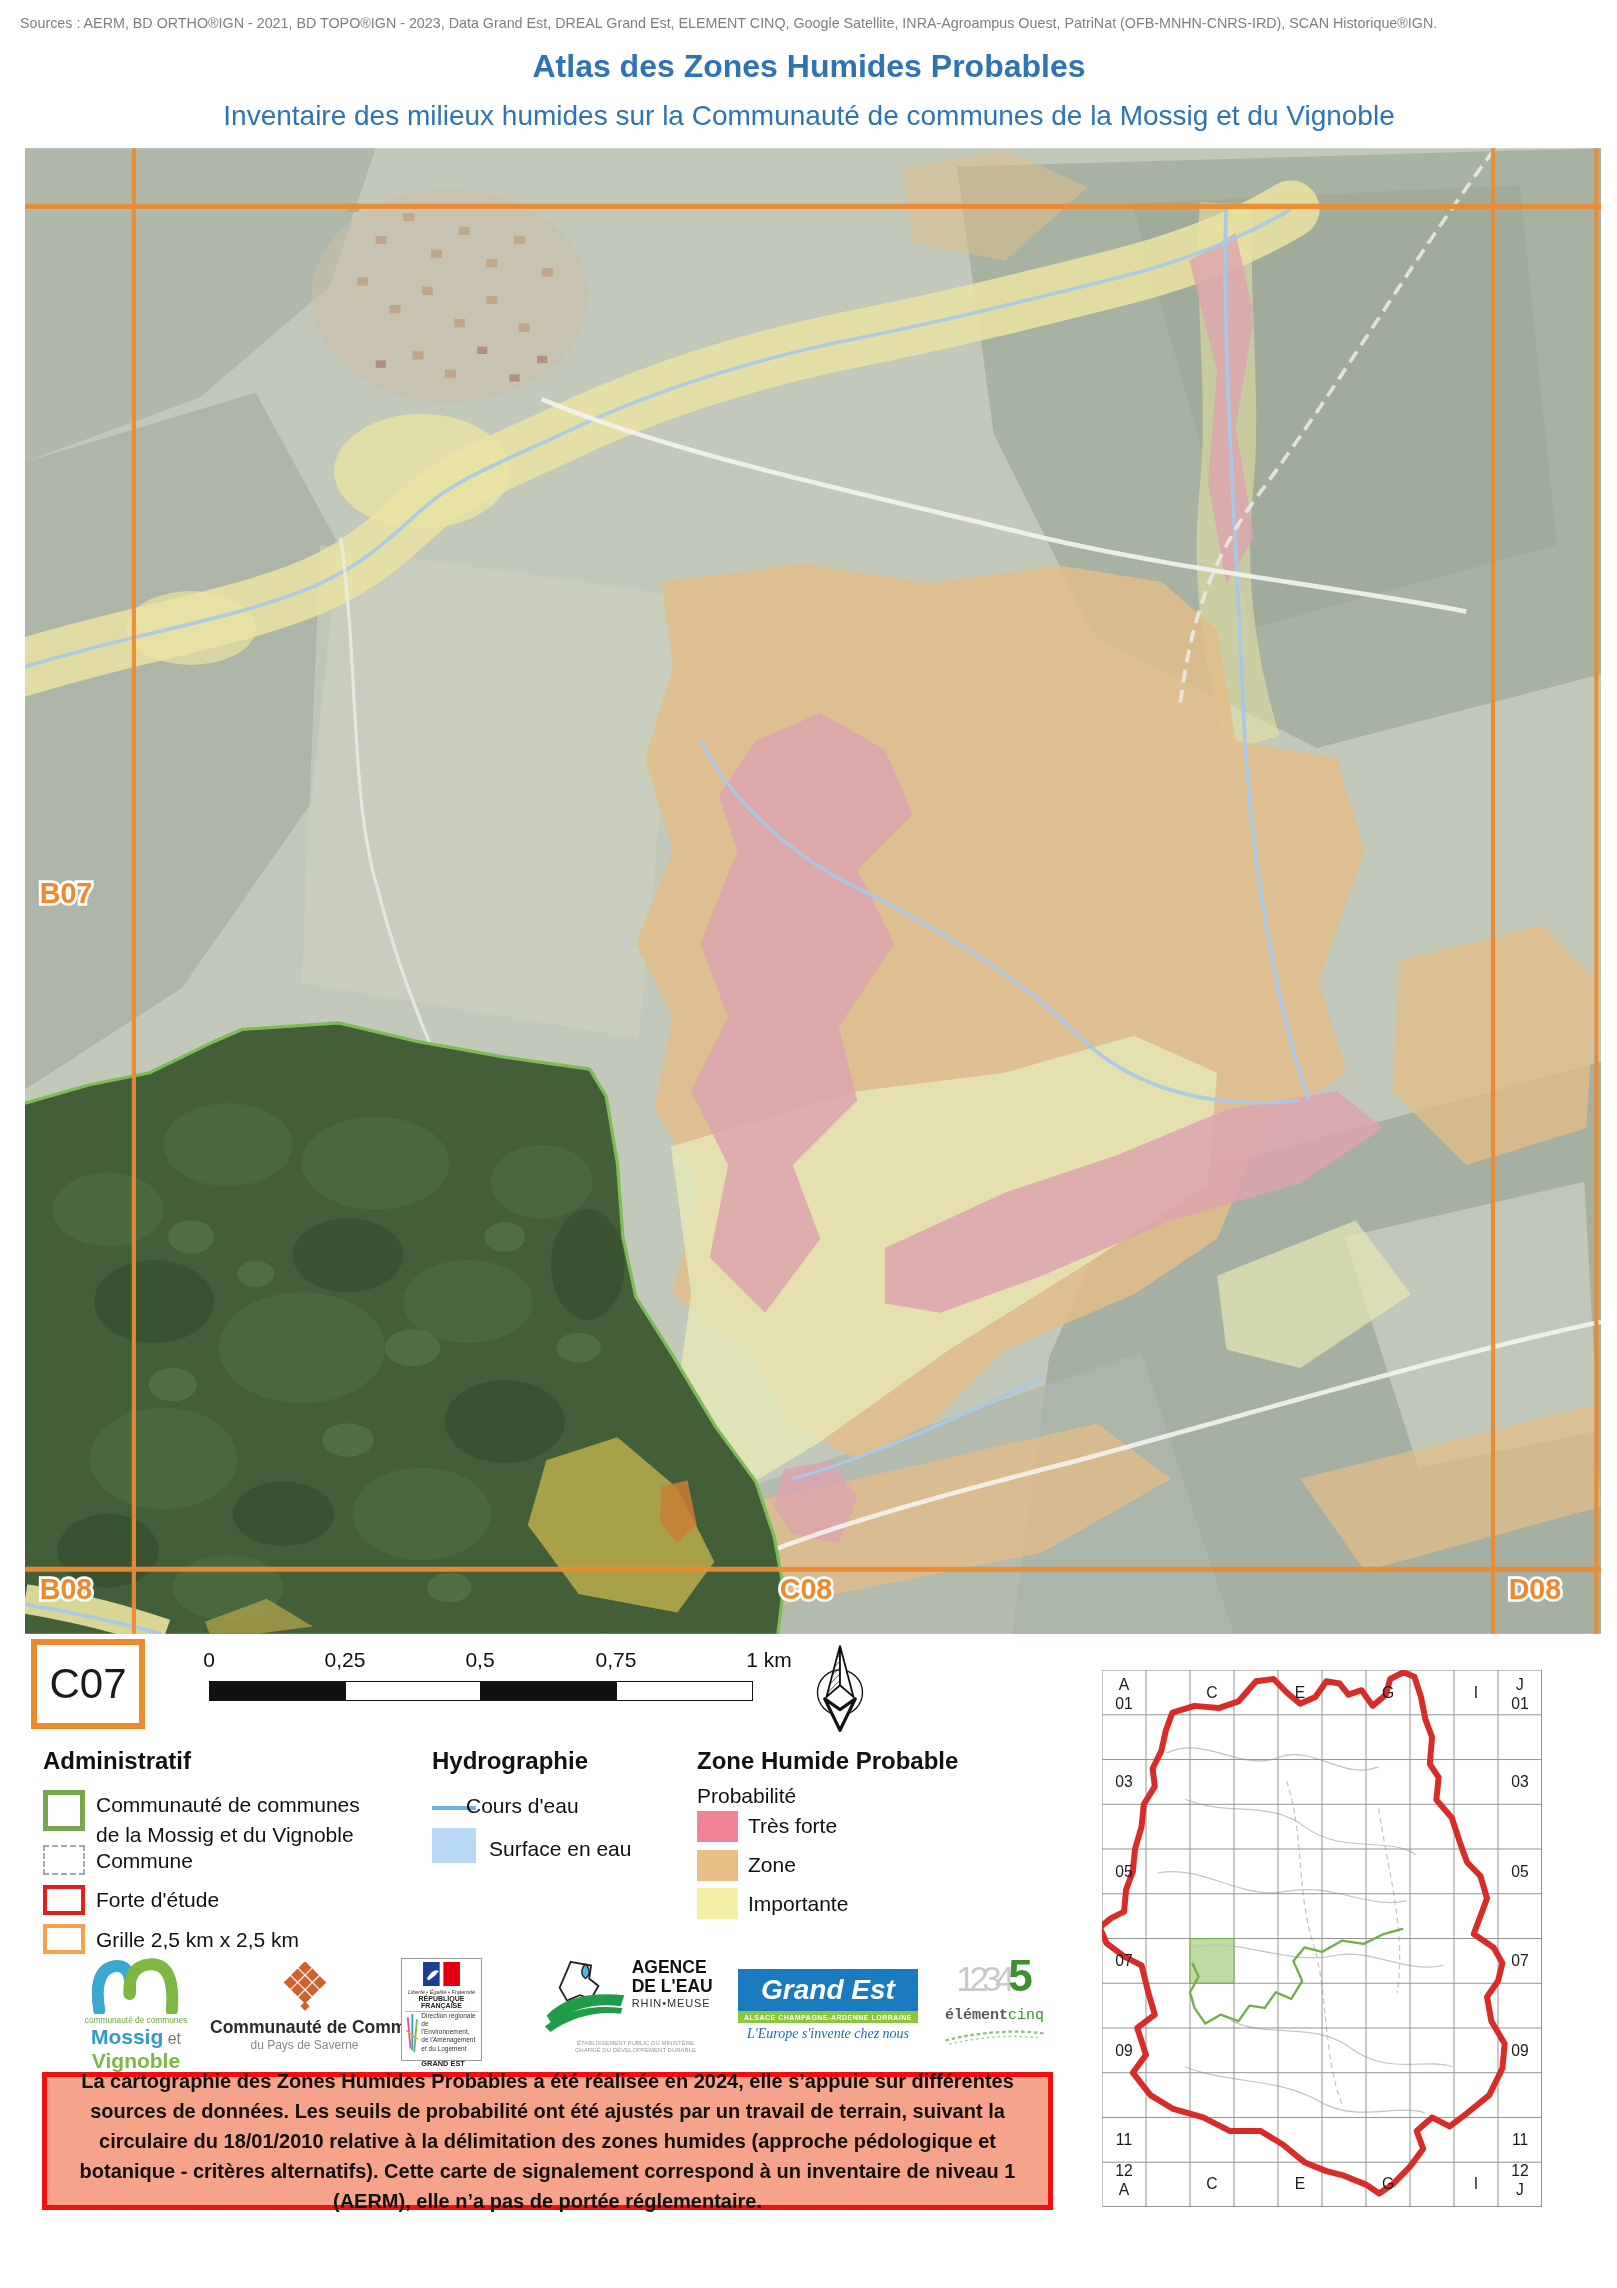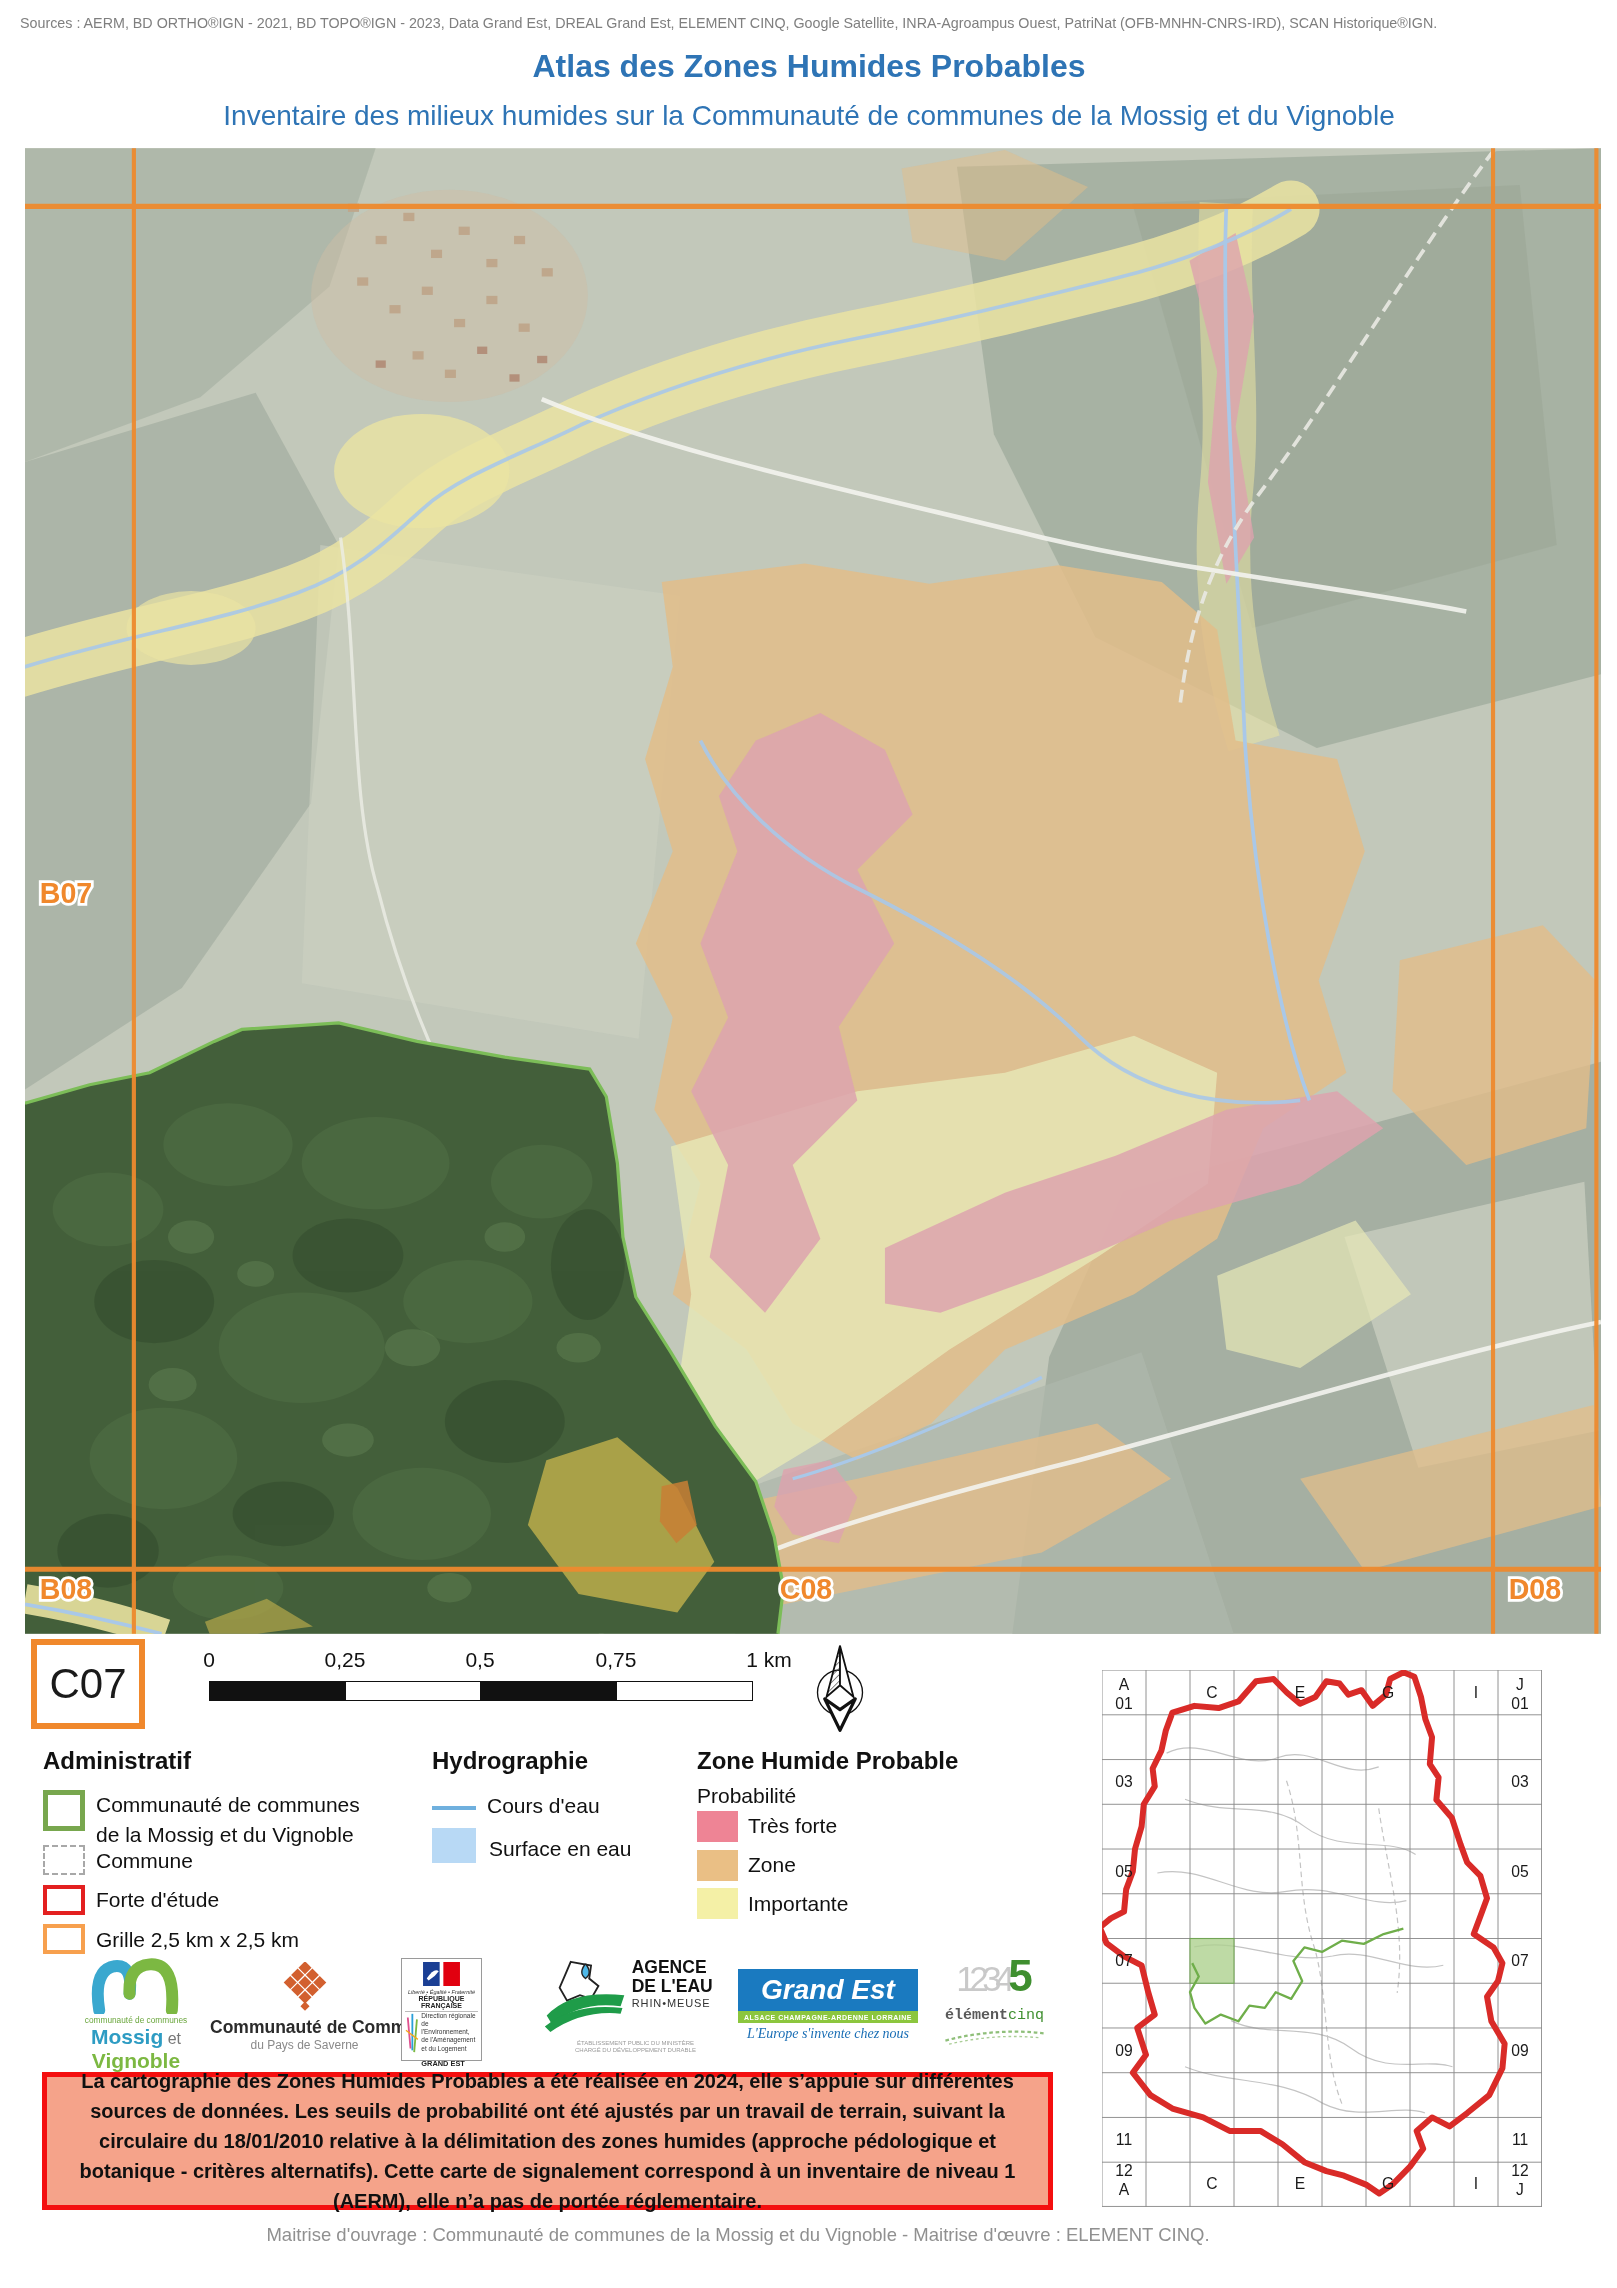--- a/index.html
+++ b/index.html
@@ -201,21 +201,21 @@
 <div class="abs leg-label" style="left:96px;top:1823px;">de la Mossig et du Vignoble</div>
 <div class="swatch abs" style="left:43px;top:1845px;width:42px;height:29.5px;border:2.8px dashed #a8a8a8;"></div>
 <div class="abs leg-label" style="left:96px;top:1849px;">Commune</div>
 <div class="swatch abs" style="left:43px;top:1885px;width:42px;height:29.5px;border:4.6px solid #e32020;"></div>
 <div class="abs leg-label" style="left:96px;top:1888px;">Forte d'étude</div>
 <div class="swatch abs" style="left:43px;top:1924px;width:42px;height:29.5px;border:4.6px solid #f7a04e;"></div>
 <div class="abs leg-label" style="left:96px;top:1928px;">Grille 2,5 km x 2,5 km</div>
 
 <div class="abs leg-title" style="left:432px;top:1747px;">Hydrographie</div>
 <div class="abs" style="left:432px;top:1806px;width:44px;height:3.7px;background:#6fb0de;"></div>
-<div class="abs leg-label" style="left:487px;top:1794px;">Cours d'eau</div>
+<div class="abs leg-label" style="left:466px;top:1794px;">Cours d'eau</div>
 <div class="abs" style="left:432px;top:1828px;width:44px;height:35px;background:#b8d9f5;"></div>
 <div class="abs leg-label" style="left:489px;top:1837px;">Surface en eau</div>
 
 <div class="abs leg-title" style="left:697px;top:1747px;">Zone Humide Probable</div>
 <div class="abs leg-label" style="left:697px;top:1784px;">Probabilité</div>
 <div class="abs" style="left:697px;top:1811px;width:41px;height:31px;background:#ee8495;"></div>
 <div class="abs leg-label" style="left:748px;top:1814px;">Très forte</div>
 <div class="abs" style="left:697px;top:1850px;width:41px;height:31px;background:#eabf85;"></div>
 <div class="abs leg-label" style="left:748px;top:1853px;">Zone</div>
 <div class="abs" style="left:697px;top:1888px;width:41px;height:31px;background:#f4f0a6;"></div>
@@ -395,15 +395,14 @@
     <text class="ovtext" x="453.2" y="127.3">03</text>
     <text class="ovtext" x="453.2" y="224.3">05</text>
     <text class="ovtext" x="453.2" y="321.3">07</text>
     <text class="ovtext" x="453.2" y="418.3">09</text>
     <text class="ovtext" x="453.2" y="515.3">11</text>
   </g>
 </svg>
 </div>
 
 <div class="abs footer">
-  <div>Maitrise d'ouvrage : Communauté de communes de la Mossig et du Vignoble - Maitrise d'œuvre : ELEMENT CINQ.</div>
 </div>
 
 
 </body></html>

